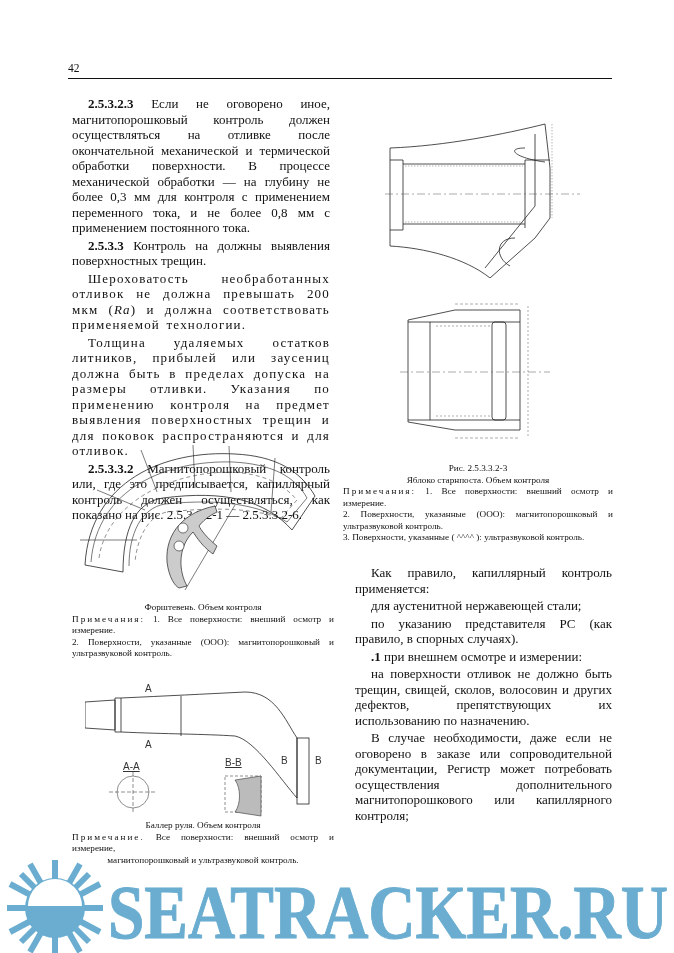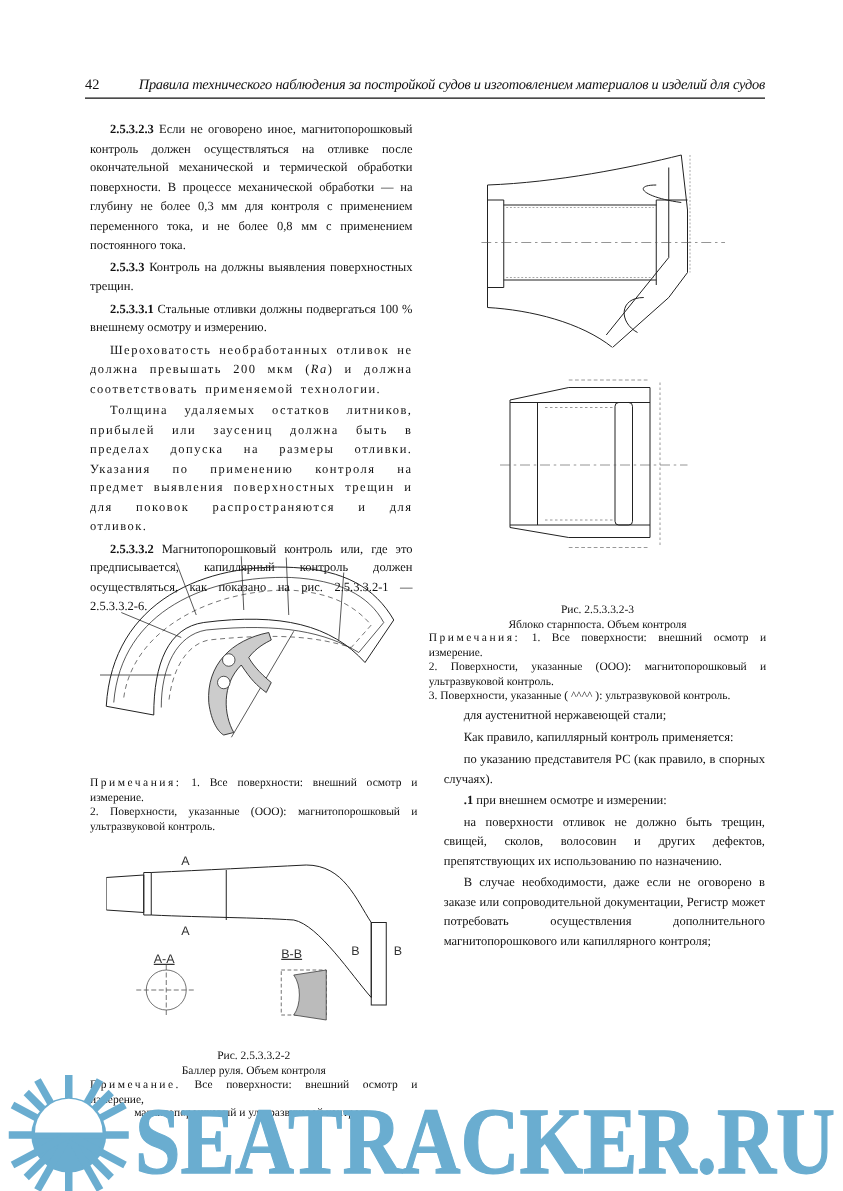--- a/index.html
+++ b/index.html
@@ -9,48 +9,46 @@
     font-family: "Liberation Serif", "DejaVu Serif", serif;
   }
   .header {
     position: absolute; left: 68px; top: 60px; width: 544px; height: 18px;
     border-bottom: 1px solid #111;
     font-size: 11.5px; line-height: 16px; display: flex; align-items: flex-start;
   }
   .header .pnum { width: 40px; font-style: normal; }
   .header .htitle { font-style: italic; flex: 1; text-align: right; letter-spacing: -0.2px; white-space: nowrap; }
 
-  .col { position: absolute; font-size: 10px; line-height: 15.5px; text-align: justify; }
+  .col { position: absolute; font-size: 13px; line-height: 15.5px; text-align: justify; }
   .col-left { left: 72px; top: 96px; width: 258px; }
   .col-right { left: 355px; top: 565px; width: 257px; }
   .col p { margin: 0 0 2px 0; text-indent: 16px; }
   .b { font-weight: bold; }
   .i { font-style: italic; }
   .wide { letter-spacing: 1.2px; word-spacing: 2px; }
   .sp { letter-spacing: 2px; }
 
   .fig { position: absolute; }
-  .caption { position: absolute; font-size: 9.2px; line-height: 11.5px; margin-top: 19px; }
+  .caption { position: absolute; font-size: 9.2px; line-height: 11.5px; }
   .caption .c { text-align: center; }
   .caption .note { text-align: justify; }
 
   .watermark { position: absolute; left: 0; top: 860px; width: 674px; height: 93px; }
 </style>
 </head>
 <body>
 
 <div class="header">
   <span class="pnum">42</span>
-  <span class="htitle">Правила технического наблюдения за постройкой судов и изготовлением материалов и изделий для судов</span>
 </div>
 
 <div class="col col-left">
   <p><span class="b">2.5.3.2.3</span><span> Если не оговорено иное, магнитопорошковый контроль должен осуществляться на отливке после окончательной механической и термической обработки поверхности. В процессе механической обработки — на глубину не более 0,3 мм для контроля с применением переменного тока, и не более 0,8 мм с применением постоянного тока.</span></p>
   <p><span class="b">2.5.3.3</span><span> Контроль на должны выявления поверхностных трещин.</span></p>
-  <p><span class="b">2.5.3.3.1</span><span> Стальные отливки должны подвергаться 100 % внешнему осмотру и измерению.</span></p>
   <p class="wide"><span>Шероховатость необработанных отливок не должна превышать 200 мкм (</span><span class="i">Ra</span><span>) и должна соответствовать применяемой технологии.</span></p>
   <p class="wide"><span>Толщина удаляемых остатков литников, прибылей или заусениц должна быть в пределах допуска на размеры отливки. Указания по применению контроля на предмет выявления поверхностных трещин и для поковок распространяются и для отливок.</span></p>
   <p><span class="b">2.5.3.3.2</span><span> Магнитопорошковый контроль или, где это предписывается, капиллярный контроль должен осуществляться, как показано на рис. 2.5.3.3.2-1 — 2.5.3.3.2-6.</span></p>
 </div>
 
 <svg class="fig" style="left:75px;top:440px" width="260" height="150" viewBox="0 0 260 150">
   <g fill="none" stroke="#222" stroke-width="0.8">
     <path d="M10 125 C 15 40, 90 10, 160 14 C 200 16, 225 30, 240 56 L 217 90 C 190 60, 150 50, 88 58 C 60 62, 48 90, 48 132 Z"></path>
     <path d="M16 122 C 22 48, 92 20, 158 22 C 196 24, 220 36, 232 58 L 212 82 C 186 66, 150 58, 90 64 C 66 68, 54 94, 54 126" stroke-width="0.6"></path>
     <path d="M24 118 C 32 62, 96 32, 156 32 C 190 34, 208 44, 222 60 L 206 78 C 180 70, 150 66, 92 72 C 72 76, 62 100, 60 122" stroke-dasharray="4,3" stroke-width="0.5"></path>
@@ -63,20 +61,21 @@
     <line x1="160" y1="65" x2="110" y2="150" stroke-width="0.6"></line>
   </g>
   <g>
     <path d="M140 66 C 110 72, 90 92, 92 122 C 94 138, 100 146, 104 148 L 112 146 C 104 132, 102 108, 118 92 C 126 104, 130 108, 138 114 L 142 106 C 132 98, 126 90, 124 86 C 130 78, 138 74, 142 72 Z" fill="#ccc" stroke="#222" stroke-width="0.7"></path>
     <circle cx="108" cy="88" r="5" fill="#fff" stroke="#222" stroke-width="0.6"></circle>
     <circle cx="104" cy="106" r="5" fill="#fff" stroke="#222" stroke-width="0.6"></circle>
   </g>
 </svg>
 
 <div class="caption" style="left:72px;top:602px;width:262px">
+  <div class="c">Форштевень. Объем контроля</div>
   <div class="note"><span class="sp">Примечания:</span><span> 1. Все поверхности: внешний осмотр и измерение.</span></div>
   <div class="note">2. Поверхности, указанные (ООО): магнитопорошковый и ультразвуковой контроль.</div>
 </div>
 
 <svg class="fig" style="left:85px;top:680px" width="250" height="140" viewBox="0 0 250 140">
   <g fill="none" stroke="#222" stroke-width="0.8">
     <path d="M0 22 L 30 20 L 30 50 L 0 48 Z"></path>
     <path d="M30 18 L 36 18 L 36 52 L 30 52 Z"></path>
     <path d="M36 18 C 80 16, 120 14, 160 12 C 190 12, 200 40, 212 58 L 212 118 C 196 100, 170 60, 150 56 C 120 54, 80 54, 36 52"></path>
     <line x1="96" y1="16" x2="96" y2="56"></line>
@@ -93,21 +92,20 @@
   <g fill="none" stroke="#444" stroke-width="0.6">
     <circle cx="48" cy="112" r="16"></circle>
     <line x1="24" y1="112" x2="72" y2="112" stroke-dasharray="4,2"></line>
     <line x1="48" y1="92" x2="48" y2="132" stroke-dasharray="4,2"></line>
     <rect x="140" y="96" width="36" height="36" stroke-dasharray="3,2"></rect>
   </g>
   <path d="M150 100 L 176 96 L 176 136 L 150 132 C 156 124, 156 108, 150 100 Z" fill="#bbb" stroke="#333" stroke-width="0.6"></path>
 </svg>
 
 <div class="caption" style="left:72px;top:820px;width:262px">
-  <div class="c">Рис. 2.5.3.3.2-2</div>
   <div class="c">Баллер руля. Объем контроля</div>
   <div class="note"><span class="sp">Примечание.</span><span> Все поверхности: внешний осмотр и измерение,</span></div>
   <div class="c">магнитопорошковый и ультразвуковой контроль.</div>
 </div>
 
 <svg class="fig" style="left:385px;top:118px" width="200" height="160" viewBox="0 0 200 160">
   <g fill="none" stroke="#222" stroke-width="0.8">
     <path d="M5 30 C 60 28, 120 16, 160 6 L 165 50 L 165 100 L 150 120 L 105 160 C 80 140, 40 130, 5 128 Z"></path>
     <path d="M5 42 L 18 42 L 18 112 L 5 112"></path>
     <line x1="18" y1="46" x2="140" y2="46"></line>
@@ -146,22 +144,22 @@
 
 <div class="caption" style="left:343px;top:463px;width:270px">
   <div class="c">Рис. 2.5.3.3.2-3</div>
   <div class="c">Яблоко старнпоста. Объем контроля</div>
   <div class="note"><span class="sp">Примечания:</span><span> 1. Все поверхности: внешний осмотр и измерение.</span></div>
   <div class="note">2. Поверхности, указанные (ООО): магнитопорошковый и ультразвуковой контроль.</div>
   <div class="note">3. Поверхности, указанные ( ^^^^ ): ультразвуковой контроль.</div>
 </div>
 
 <div class="col col-right">
+  <p>Как правило, капиллярный контроль применяется:</p>
   <p>для аустенитной нержавеющей стали;</p>
-  <p>Как правило, капиллярный контроль применяется:</p>
   <p>по указанию представителя РС (как правило, в спорных случаях).</p>
   <p><span class="b">.1</span><span> при внешнем осмотре и измерении:</span></p>
   <p>на поверхности отливок не должно быть трещин, свищей, сколов, волосовин и других дефектов, препятствующих их использованию по назначению.</p>
   <p>В случае необходимости, даже если не оговорено в заказе или сопроводительной документации, Регистр может потребовать осуществления дополнительного магнитопорошкового или капиллярного контроля;</p>
 
 </div>
 
 <svg class="watermark" viewBox="0 0 674 93" width="674" height="93">
   <g fill="#6aadd0">
     <circle cx="55" cy="48" r="30"></circle>

